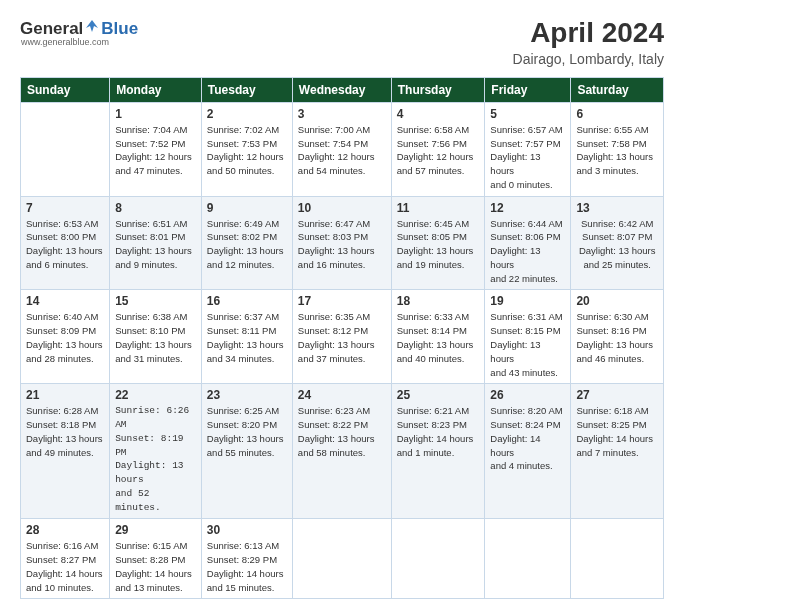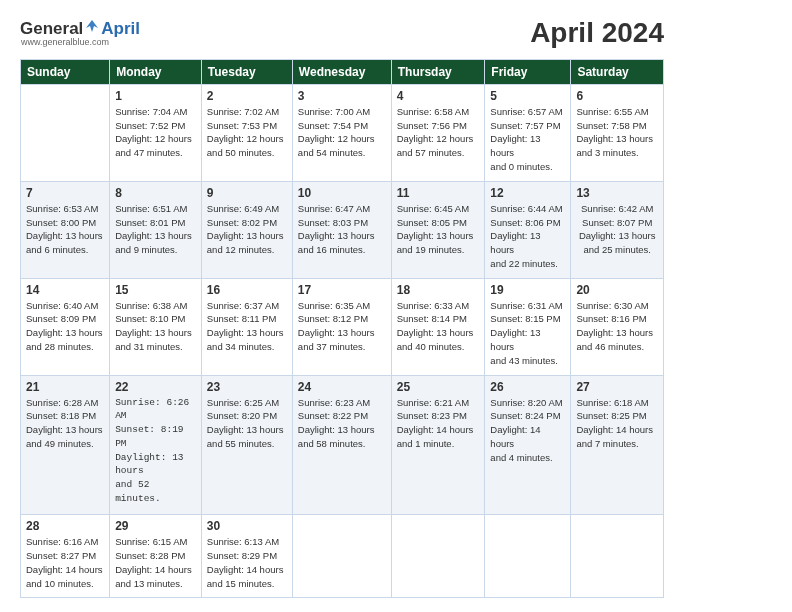--- a/index.html
+++ b/index.html
@@ -104,26 +104,27 @@
 <div class="page">
   <div class="header">
     <div class="logo">
       <div class="logo-text">
         <span class="logo-general">General</span>
         <span style="display:inline-block;margin:0 1px;">
           <svg width="16" height="16" viewBox="0 0 16 16">
             <polygon points="8,2 14,10 10,8 8,14 6,8 2,10" fill="#3b7fc4"></polygon>
           </svg>
         </span>
-        <span class="logo-blue">April</span>
+        <span class="logo-blue">Blue</span>
       </div>
       <div class="logo-sub">www.generalblue.com</div>
     </div>
     <div class="title-block">
       <div class="month-title">April 2024</div>
+      <div class="location-title">Dairago, Lombardy, Italy</div>
     </div>
   </div>
 
   <table class="calendar-table">
     <thead>
       <tr>
       <th>Sunday</th>
           <th>Monday</th>
           <th>Tuesday</th>
           <th>Wednesday</th>

